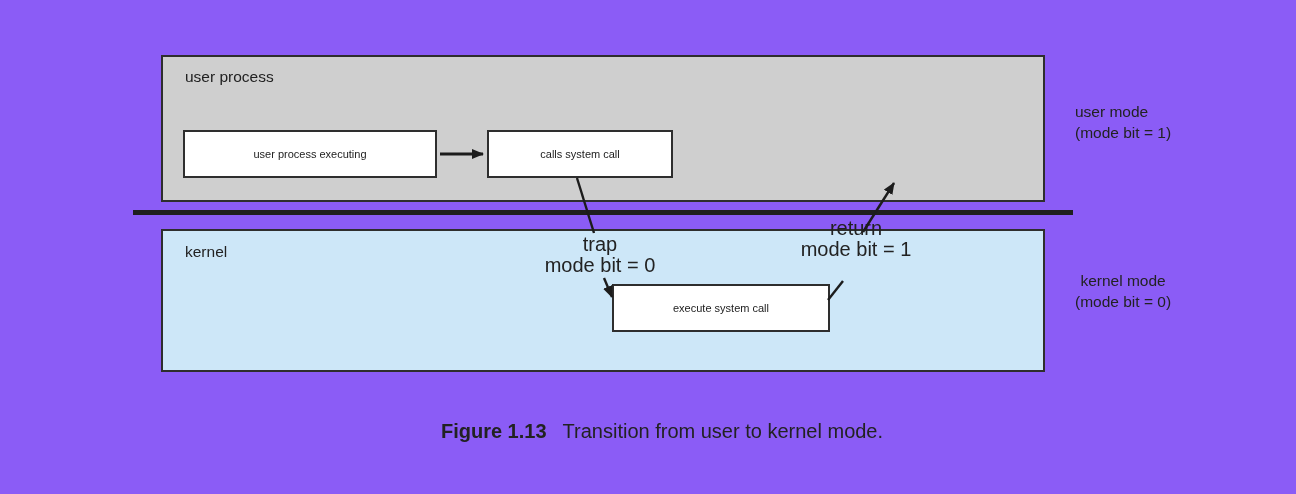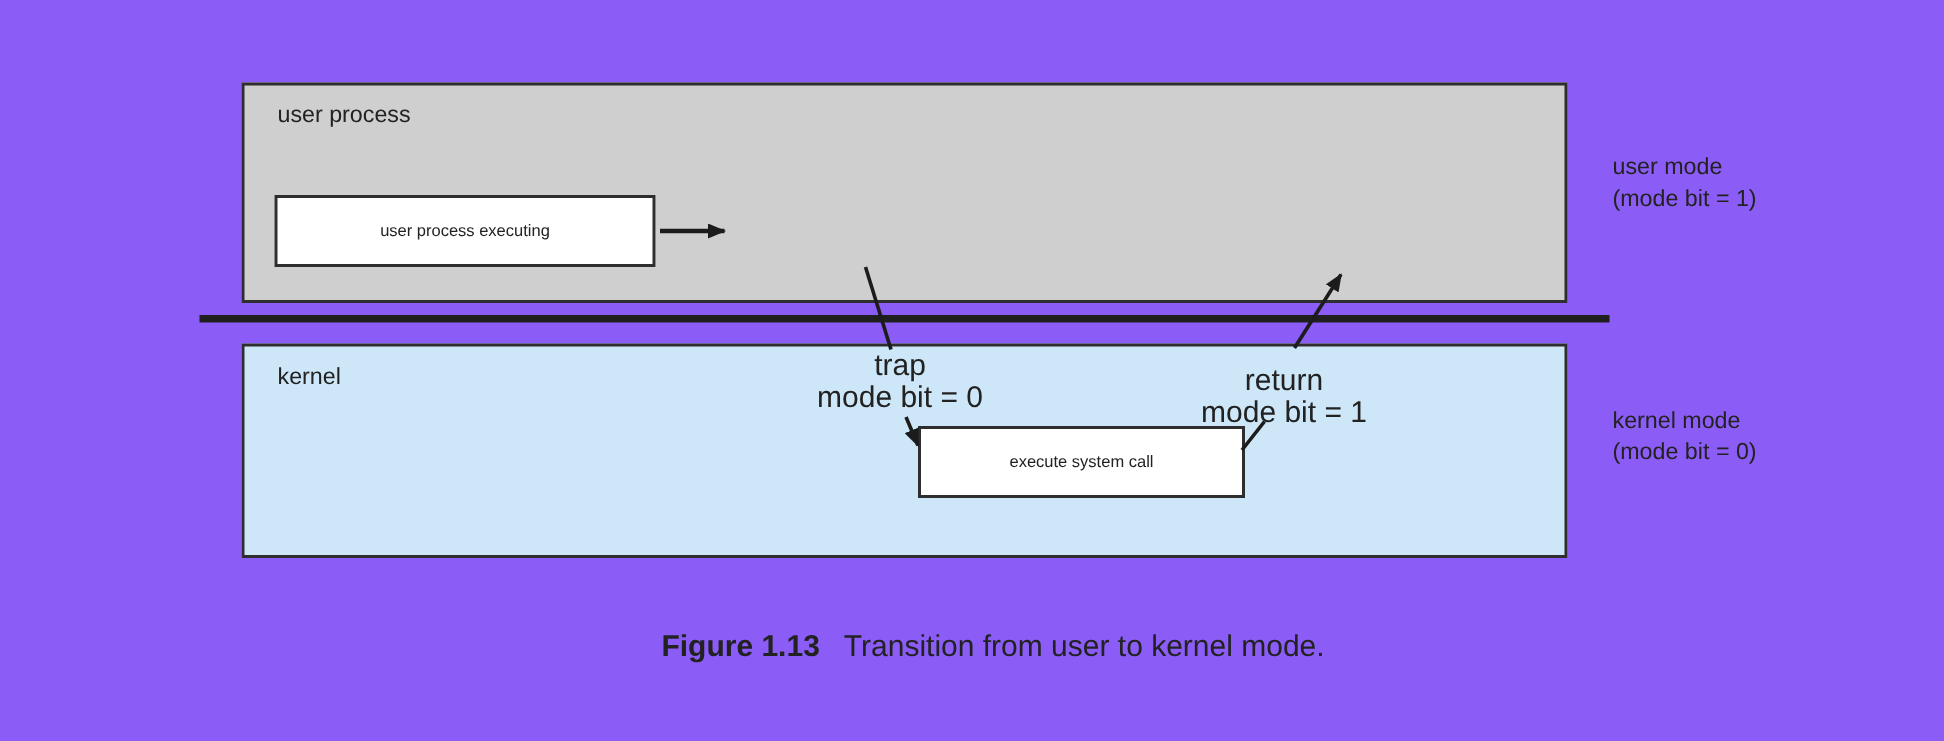--- a/index.html
+++ b/index.html
@@ -68,31 +68,31 @@
     position: absolute;
     transform: translateX(-50%);
     text-align: center;
     font-size: 20px;
     line-height: 21px;
     color: #222222;
     white-space: nowrap;
     z-index: 2;
   }
   .transition-label.trap   { left: 600px; top: 234px; }
-  .transition-label.return { left: 856px; top: 244px; }
+  .transition-label.return { left: 856px; top: 218px; }
   .side-label {
     position: absolute;
     font-size: 15.5px;
     line-height: 21px;
     color: #222222;
     white-space: nowrap;
     margin-left: 17px;
   }
   .side-label.user-mode   { left: 1058px; top: 101px; }
-  .side-label.kernel-mode { left: 1058px; top: 270px; }
+  .side-label.kernel-mode { left: 1058px; top: 270px; text-align: center; }
   .connectors {
     position: absolute;
     left: 0; top: 0;
     width: 1296px; height: 494px;
     z-index: 3;
     pointer-events: none;
   }
   .caption {
     position: absolute;
     left: 662px; top: 420px;
@@ -110,20 +110,21 @@
 
   <div class="region user"></div>
   <div class="region-label user-label">user process</div>
 
   <div class="region kernel"></div>
   <div class="region-label kernel-label">kernel</div>
 
   <div class="divider"></div>
 
   <div class="node upe">user process executing</div>
+  <div class="node csc">calls system call</div>
   <div class="node esc">execute system call</div>
 
   <div class="transition-label trap">
     <span>trap</span><br>
     <span>mode bit = 0</span>
   </div>
   <div class="transition-label return">
     <span>return</span><br>
     <span>mode bit = 1</span>
   </div>

